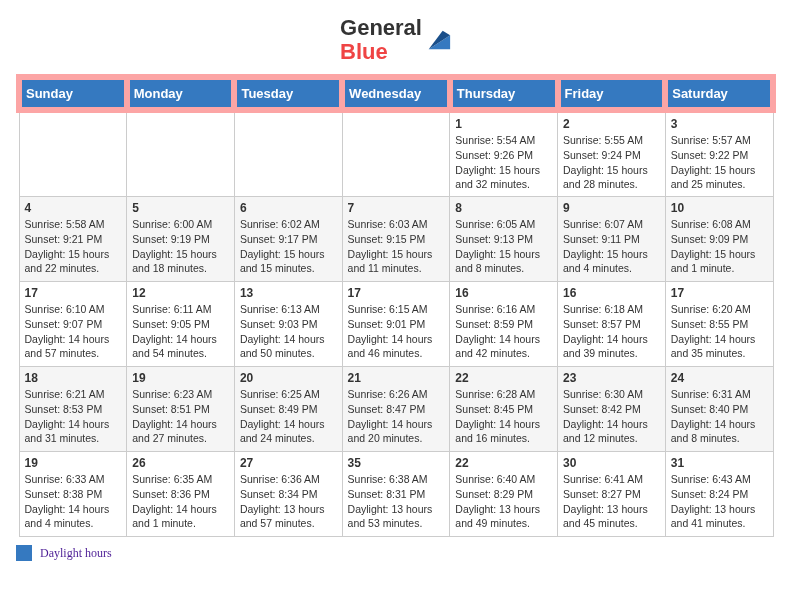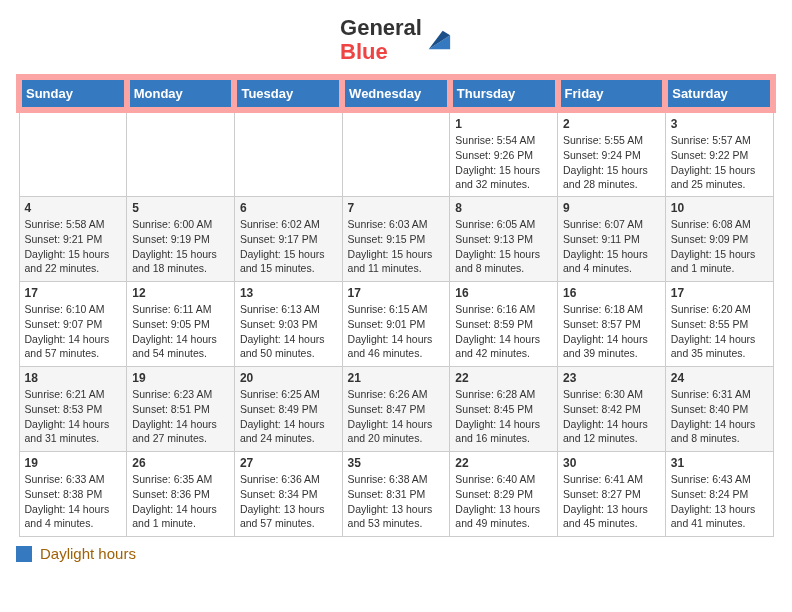--- a/index.html
+++ b/index.html
@@ -91,22 +91,23 @@
       align-items: center;
       gap: 8px;
     }
     .legend-box {
       width: 16px;
       height: 16px;
       background: #3579c0;
       display: inline-block;
     }
     .legend-text {
-      font-size: 15px;
-      color: #a16207;
+      font-size: 12px;
+      color: #4c1d95;
+      font-family: Liberation Serif, serif;
     }
   </style>
 </head>
 <body>
 
 <div class="header-area">
   <div class="logo">
     <div>
       <div class="logo-text">
         <span class="general">General</span><br>

